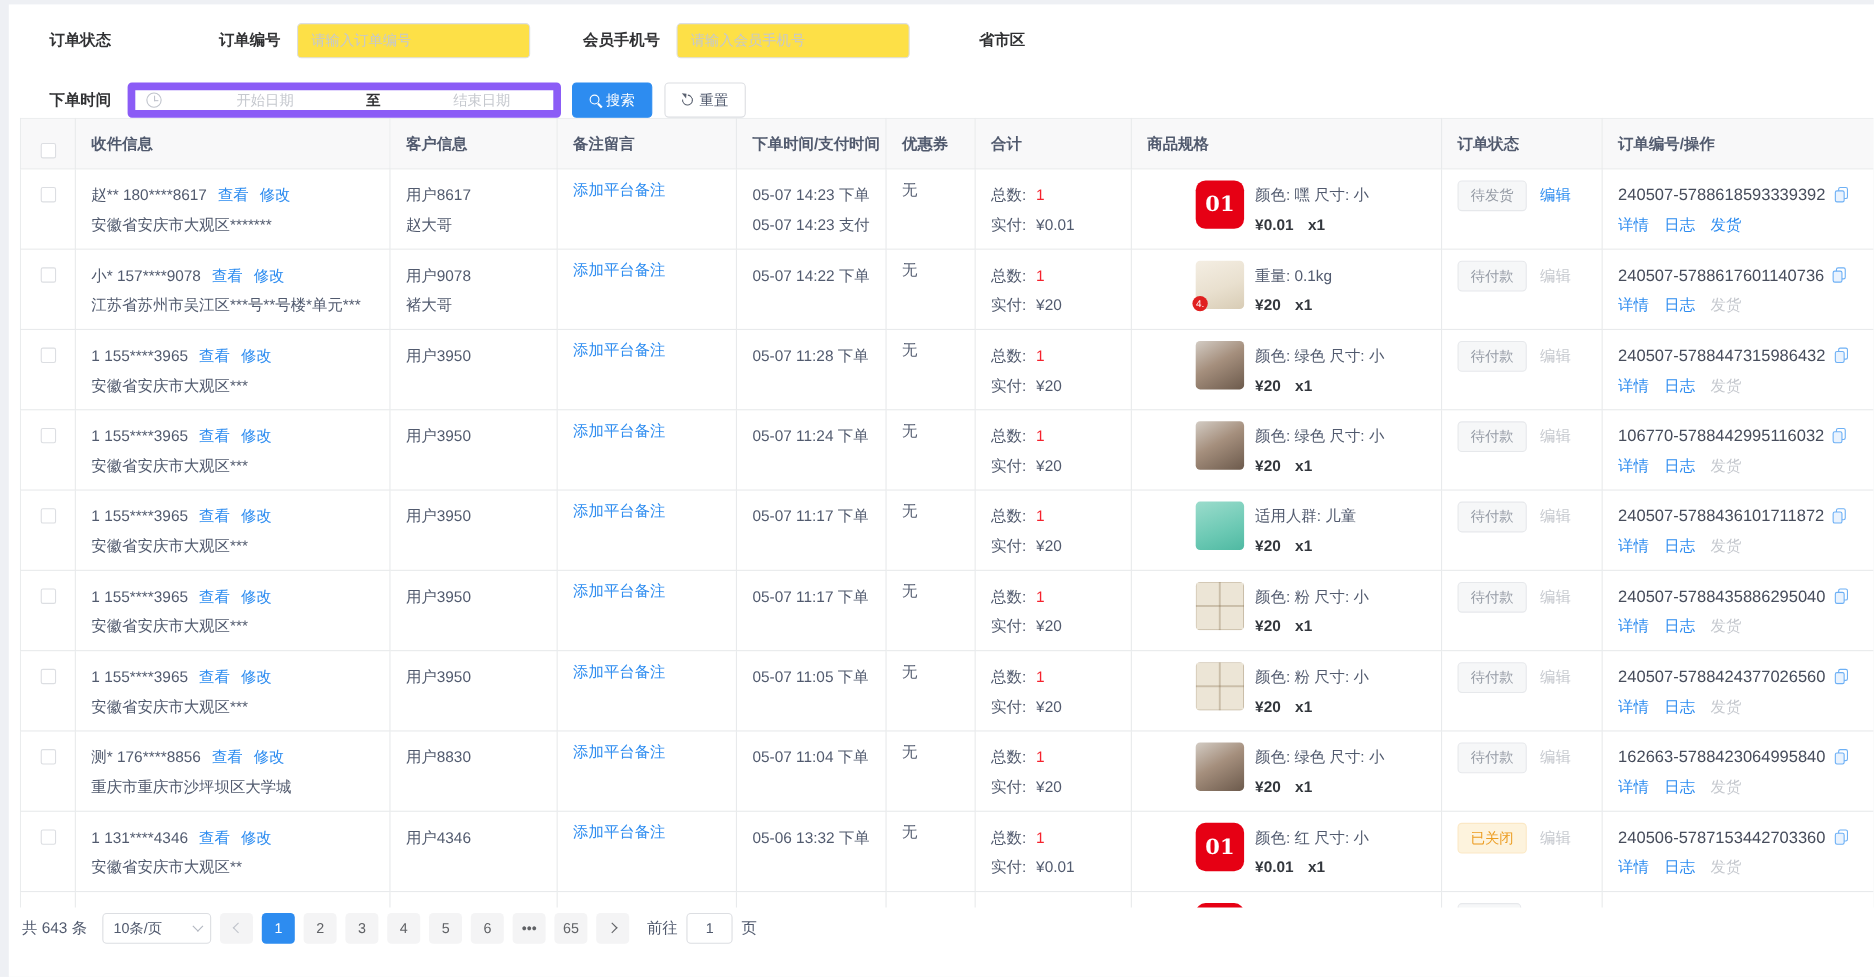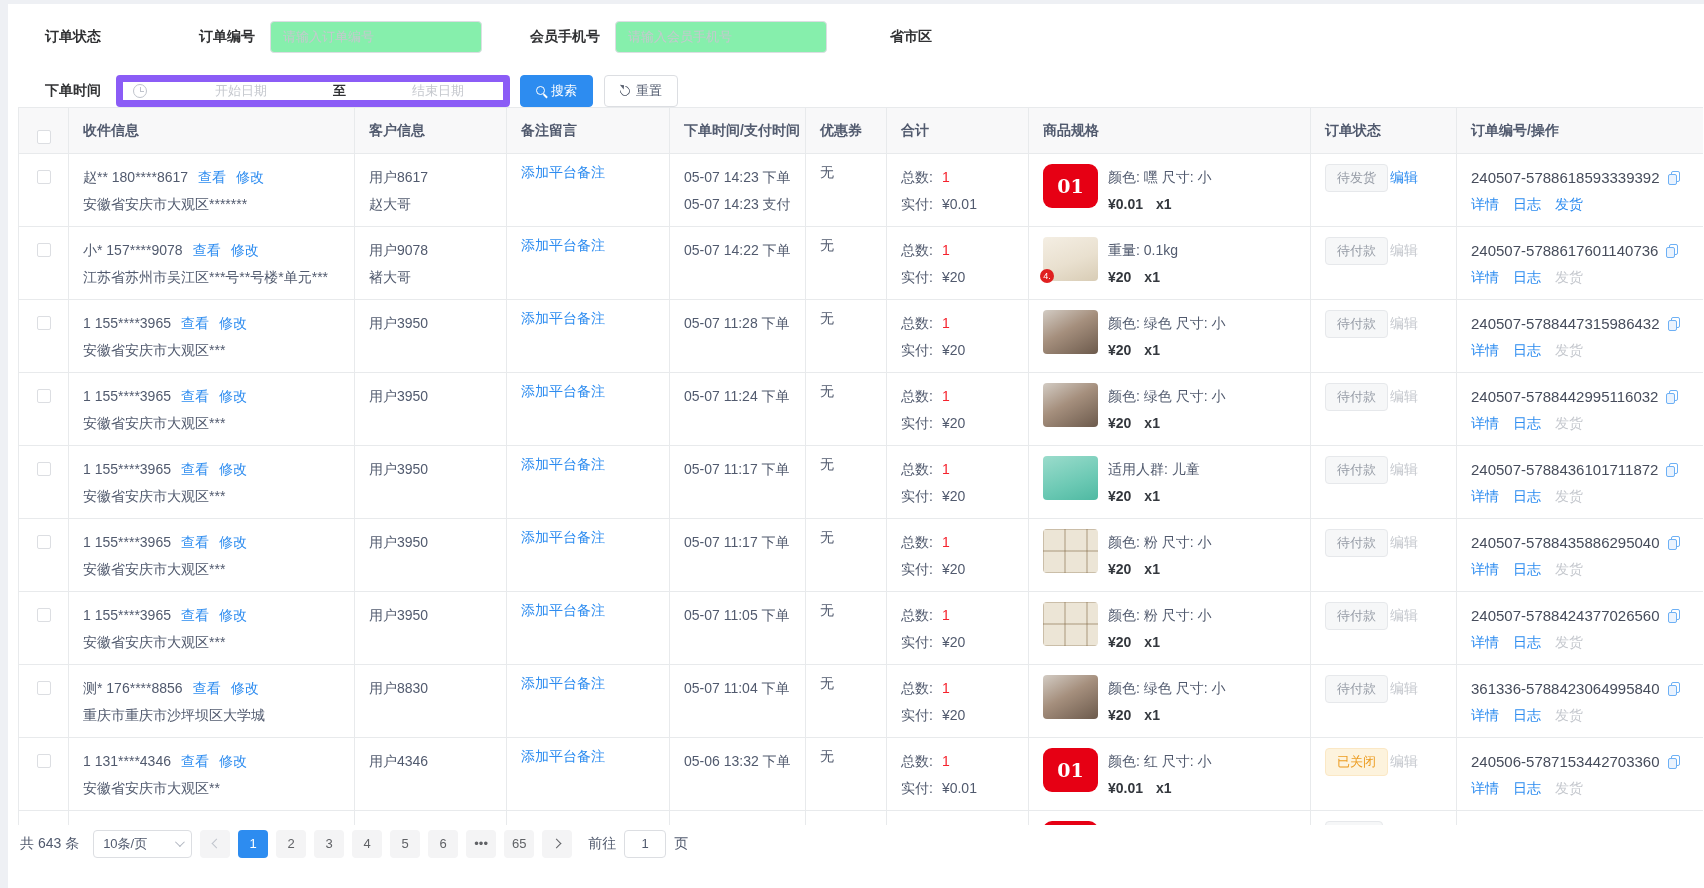--- a/index.html
+++ b/index.html
@@ -8,21 +8,21 @@
 
   
   .filters { padding:16px 0 0 37px; }
   .frow { display:flex; align-items:center; height:33px; }
   .frow1 { margin-bottom:21px; }
   .flabel { font-weight:700; color:#303133; margin-right:15px; white-space:nowrap; }
   .btn-group { display:flex; }
   .btn-group .gbtn { height:32px; padding:0 17px; background:#fff; border:1px solid #dcdee2; margin-left:-1px; font-size:13px; color:#515a6e; cursor:pointer; white-space:nowrap; }
   .btn-group .gbtn:first-child { border-radius:4px 0 0 4px; margin-left:0; }
   .btn-group .gbtn:last-child { border-radius:0 4px 4px 0; }
-  .tinput { height:32px; border:1px solid #dcdee2; border-radius:4px; padding:0 12px; font-size:13px; color:#515a6e; outline:none; background:#86efac; }
+  .tinput { height:32px; border:1px solid #dcdee2; border-radius:4px; padding:0 12px; font-size:13px; color:#515a6e; outline:none; background:#fde047; }
   .tinput::placeholder { color:#c5c8ce; }
   .sel { height:32px; width:196px; border:1px solid #dcdee2; border-radius:4px; display:flex; align-items:center; justify-content:space-between; padding:0 12px; color:#c5c8ce; font-size:13px; background:#fff; cursor:pointer; }
   .icon-chev { width:7px; height:7px; border-right:1px solid #b2b7c1; border-bottom:1px solid #b2b7c1; transform:rotate(45deg) translateY(-2px); display:inline-block; }
   .datebox { width:394px; height:32px; border:7px solid #8b5cf6; border-radius:4px; display:flex; align-items:center; padding:0 10px; background:#fff; }
   .datebox input { border:none; outline:none; flex:1; text-align:center; font-size:13px; color:#515a6e; background:transparent; }
   .datebox input::placeholder { color:#c5c8ce; }
   .date-to { color:#303133; font-weight:600; padding:0 4px; font-size:13px; }
   .icon-clock { width:14px; height:14px; border:1px solid #c0c4cc; border-radius:50%; position:relative; display:inline-block; margin-right:6px; flex:none; }
   .icon-clock::before { content:""; position:absolute; left:6px; top:2px; width:1px; height:5px; background:#c0c4cc; }
   .icon-clock::after  { content:""; position:absolute; left:6px; top:6px; width:4px; height:1px; background:#c0c4cc; }
@@ -44,34 +44,34 @@
   .lnk { color:#2d8cf0; cursor:pointer; text-decoration:none; }
   .lnk.dis { color:#c5c8ce; cursor:default; }
   .c-recv .lnk { margin-left:10px; }
   .red { color:#f5222d; }
   .val { margin-left:9px; }
   .c-check { text-align:center; padding:10px 0 0 0; }
   input[type="checkbox"] { appearance:none; width:14px; height:14px; border:1px solid #dcdee2; border-radius:2px; background:#fff; vertical-align:middle; margin-top:6px; }
   thead .c-check input[type="checkbox"] { margin-top:0; }
 
   .spec-wrap { display:flex; }
-  .pimg { width:55px; height:44px; border-radius:4px; flex:none; margin-right:10px; position:relative; }
+  .pimg { width:44px; height:44px; border-radius:4px; flex:none; margin-right:10px; position:relative;margin-left:44px; }
   .img-red01 { background:#e60014; border-radius:9px; display:flex; align-items:center; justify-content:center; }
   .logo01 { color:#fff; font-weight:700; font-size:19px; font-family:"DejaVu Serif",serif; }
   .img-vase { background:linear-gradient(160deg,#f4eee3 0%,#e9e0cf 55%,#d8ccb5 100%); }
   .img-person { background:linear-gradient(150deg,#d3ccc4 0%,#a58f7d 45%,#6c5a4c 100%); }
   .img-teal { background:linear-gradient(160deg,#9bdccc 0%,#6cc9b4 60%,#4fb9a2 100%); }
   .img-grid { background-color:#ece5d6; background-image:linear-gradient(90deg,rgba(125,100,65,.3) 2px,transparent 2px),linear-gradient(rgba(125,100,65,.3) 2px,transparent 2px); background-size:22px 22px; background-position:-1px -1px; }
   .pbadge { position:absolute; left:-3px; bottom:-2px; width:14px; height:14px; border-radius:50%; background:#e02020; color:#fff; font-size:9px; line-height:14px; text-align:center; }
   .price { font-weight:700; color:#33373d; }
   .price .qty { margin-left:13px; }
 
   .tag { display:inline-block; height:28px; line-height:26px; padding:0 11px; background:#f6f7f8; border:1px solid #e6e8eb; border-radius:4px; color:#969ca6; font-size:13px; }
   .tag-warn { background:#fdf3dd; border-color:#fbe8c5; color:#ec9c20; }
-  .c-status .lnk { margin-left:2px;text-align:center; }
+  .c-status .lnk { margin-left:12px;text-align:center; }
   .ono { font-size:15px; color:#464c5b; }
   .ops .lnk { margin-right:14px; }
   .icon-copy { display:inline-block; position:relative; width:12px; height:14px; margin-left:8px; vertical-align:-2px; cursor:pointer; }
   .icon-copy::before { content:""; position:absolute; right:0; top:0; width:7px; height:9px; border:1px solid #6db0f5; border-radius:2px; background:#fff; }
   .icon-copy::after  { content:""; position:absolute; left:0; bottom:0; width:7px; height:9px; border:1px solid #6db0f5; border-radius:2px; background:#eaf3fe; }
   tr.partial td { border-bottom:none; }
   .tag-skel { width:58px; }
 
   
   .footer { height:37px; display:flex; align-items:center; justify-content:space-between; padding:0 14px 0 12px; }
@@ -280,21 +280,21 @@
               <div class="spec-wrap">
                 <div class="pimg img-person"></div>
                 <div>
                   <div class="line">颜色: 绿色 尺寸: 小</div>
                   <div class="line price"><span>¥20</span><span class="qty">x1</span></div>
                 </div>
               </div>
             </td>
         <td class="c-status"><span class="tag">待付款</span><a class="lnk dis">编辑</a></td>
         <td>
-              <div class="line ono"><span>240507-5788442995116032</span><span class="icon-copy"></span></div>
+              <div class="line ono"><span>106770-5788442995116032</span><span class="icon-copy"></span></div>
               <div class="line ops"><a class="lnk">详情</a><a class="lnk">日志</a><a class="lnk dis">发货</a></div>
             </td>
       </tr>
 
       <tr>
         <td class="c-check"><input type="checkbox" style=""></td>
         <td class="c-recv">
               <div class="line"><span>1 155****3965</span><a class="lnk">查看</a><a class="lnk">修改</a></div>
               <div class="line">安徽省安庆市大观区***</div>
             </td>
@@ -416,21 +416,21 @@
               <div class="spec-wrap">
                 <div class="pimg img-person"></div>
                 <div>
                   <div class="line">颜色: 绿色 尺寸: 小</div>
                   <div class="line price"><span>¥20</span><span class="qty">x1</span></div>
                 </div>
               </div>
             </td>
         <td class="c-status"><span class="tag">待付款</span><a class="lnk dis">编辑</a></td>
         <td>
-              <div class="line ono"><span>361336-5788423064995840</span><span class="icon-copy"></span></div>
+              <div class="line ono"><span>162663-5788423064995840</span><span class="icon-copy"></span></div>
               <div class="line ops"><a class="lnk">详情</a><a class="lnk">日志</a><a class="lnk dis">发货</a></div>
             </td>
       </tr>
 
       <tr>
         <td class="c-check"><input type="checkbox" style=""></td>
         <td class="c-recv">
               <div class="line"><span>1 131****4346</span><a class="lnk">查看</a><a class="lnk">修改</a></div>
               <div class="line">安徽省安庆市大观区**</div>
             </td>

